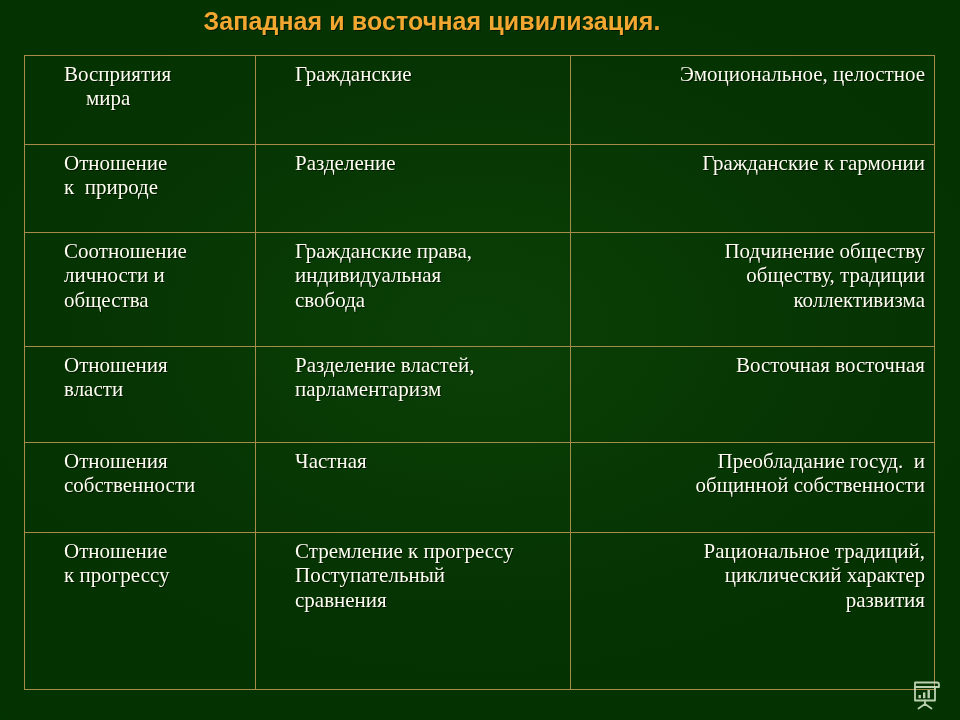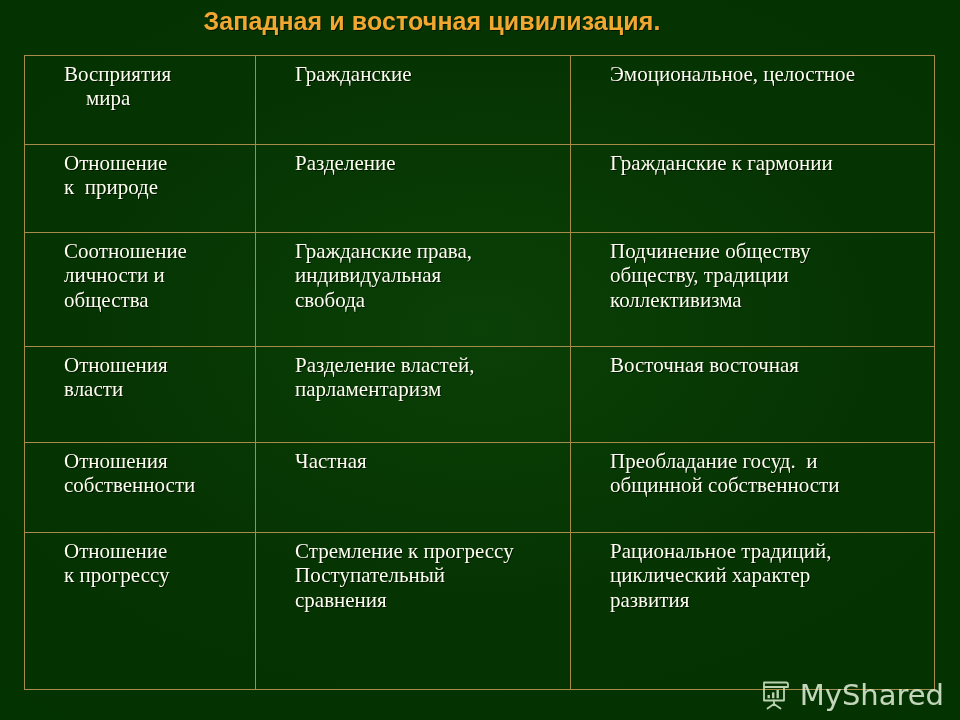--- a/index.html
+++ b/index.html
@@ -85,21 +85,21 @@
   }
 
   
   tr.body td {
     font-weight: normal;
     font-size: 21px;
     padding-left: 39px;
   }
   tr.body td.col-label { text-align: left; }
   tr.body td.col-west  { text-align: left; }
-  tr.body td.col-east  { text-align: left; }
+  tr.body td.col-east  { text-align: right; }
 
   
   .ln { display: block; white-space: pre; }
   .ln.indent { padding-left: 22px; }
 
   
   tr.r1 td { height: 78px; }
   tr.r2 td { height: 77px; }
   tr.r3 td { height: 103px; }
   tr.r4 td { height: 85px; }
@@ -240,14 +240,13 @@
       <rect x="5" y="9" width="20" height="13.5"></rect>
       <path d="M15 22.5 V26"></path>
       <path d="M8.5 30.5 L15 26 L21.5 30.5"></path>
     </g>
     <g fill="#CFE3C6">
       <rect x="8.5" y="17" width="2.4" height="3.2"></rect>
       <rect x="13.0" y="14.4" width="2.4" height="5.8"></rect>
       <rect x="17.5" y="12.0" width="2.4" height="8.2"></rect>
     </g>
   </svg>
-  <span class="wm-text">MyShared</span>
 </div>
 
 </body></html>

